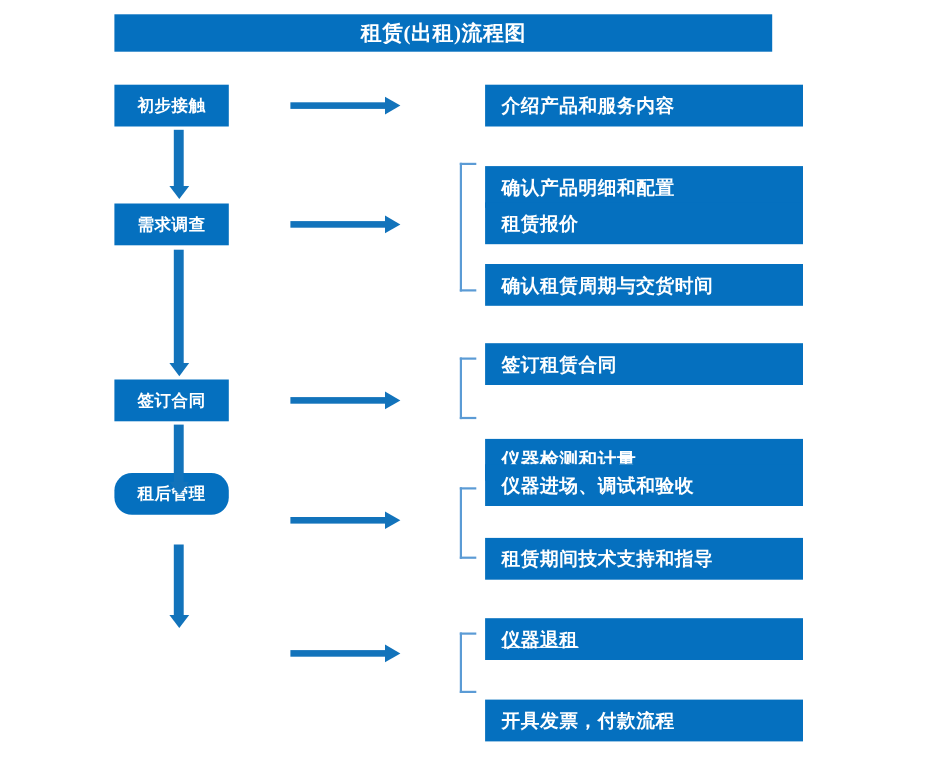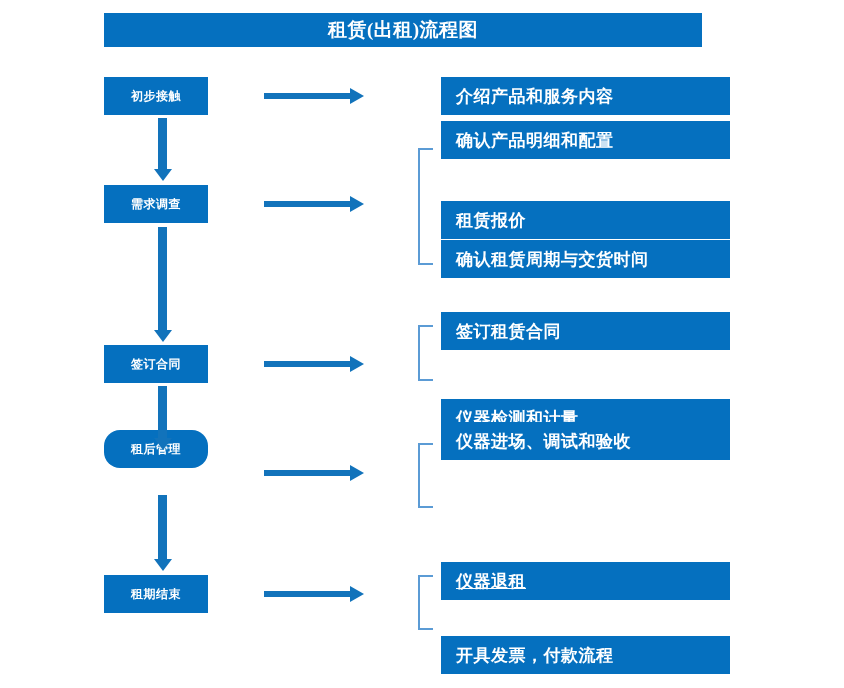--- a/index.html
+++ b/index.html
@@ -34,21 +34,21 @@
     width: 598px;
     height: 34px;
     justify-content: center;
     font-size: 19px;
   }
   .stage-box {
     left: 104px;
     width: 104px;
     height: 38px;
     justify-content: center;
-    font-size: 12px;
+    font-size: 15px;
   }
   .detail-box {
     left: 441px;
     width: 289px;
     height: 38px;
     justify-content: flex-start;
     padding-left: 15px;
     font-size: 17px;
   }
   
@@ -105,41 +105,41 @@
 <body>
 
 <div id="canvas">
 
   <div class="box title-bar">租赁(出租)流程图</div>
 
   <div class="box stage-box" style="top:77px;">初步接触</div>
   <div class="box stage-box" style="top:345px;">签订合同</div>
   <div class="box stage-box" style="top:185px;">需求调查</div>
   <div class="box stage-box" style="top:430px;border-radius:16px;">租后管理</div>
-  <div class="box stage-box" style="top:575px;">租期结束</div>
 
   <div class="v-arrow" style="top:118px; height:52px;"></div>
   <div class="v-arrow" style="top:227px; height:104px;"></div>
   <div class="v-arrow" style="top:386px; height:53px;"></div>
   <div class="v-arrow" style="top:495px; height:65px;"></div>
 
   <div class="h-arrow" style="top:93px;"></div>
   <div class="h-arrow" style="top:201px;"></div>
   <div class="h-arrow" style="top:361px;"></div>
   <div class="h-arrow" style="top:470px;"></div>
   <div class="h-arrow" style="top:591px;"></div>
 
   <div class="bracket" style="top:148px; height:117px;"></div>
   <div class="bracket" style="top:325px; height:56px;"></div>
   <div class="bracket" style="top:443px; height:65px;"></div>
   <div class="bracket" style="top:575px; height:55px;"></div>
 
   <div class="box detail-box" style="top:77px;">介绍产品和服务内容</div>
-  <div class="box detail-box" style="top:121px;">确认产品明细和配置</div>
-  <div class="box detail-box" style="top:201px;">租赁报价</div>
+  <div class="box detail-box" style="top:151px;">确认产品明细和配置</div>
+  <div class="box detail-box" style="top:184px;">租赁报价</div>
   <div class="box detail-box" style="top:312px;">签订租赁合同</div>
   <div class="box detail-box" style="top:240px;">确认租赁周期与交货时间</div>
   <div class="box detail-box" style="top:361px;margin-top:38px;">仪器检测和计量</div>
   <div class="box detail-box" style="top:422px;">仪器进场、调试和验收</div>
+  <div class="box detail-box" style="top:489px;">租赁期间技术支持和指导</div>
   <div class="box detail-box" style="top:562px;text-decoration:underline;">仪器退租</div>
   <div class="box detail-box" style="top:636px;">开具发票，付款流程</div>
 
 </div>
 
 </body></html>

